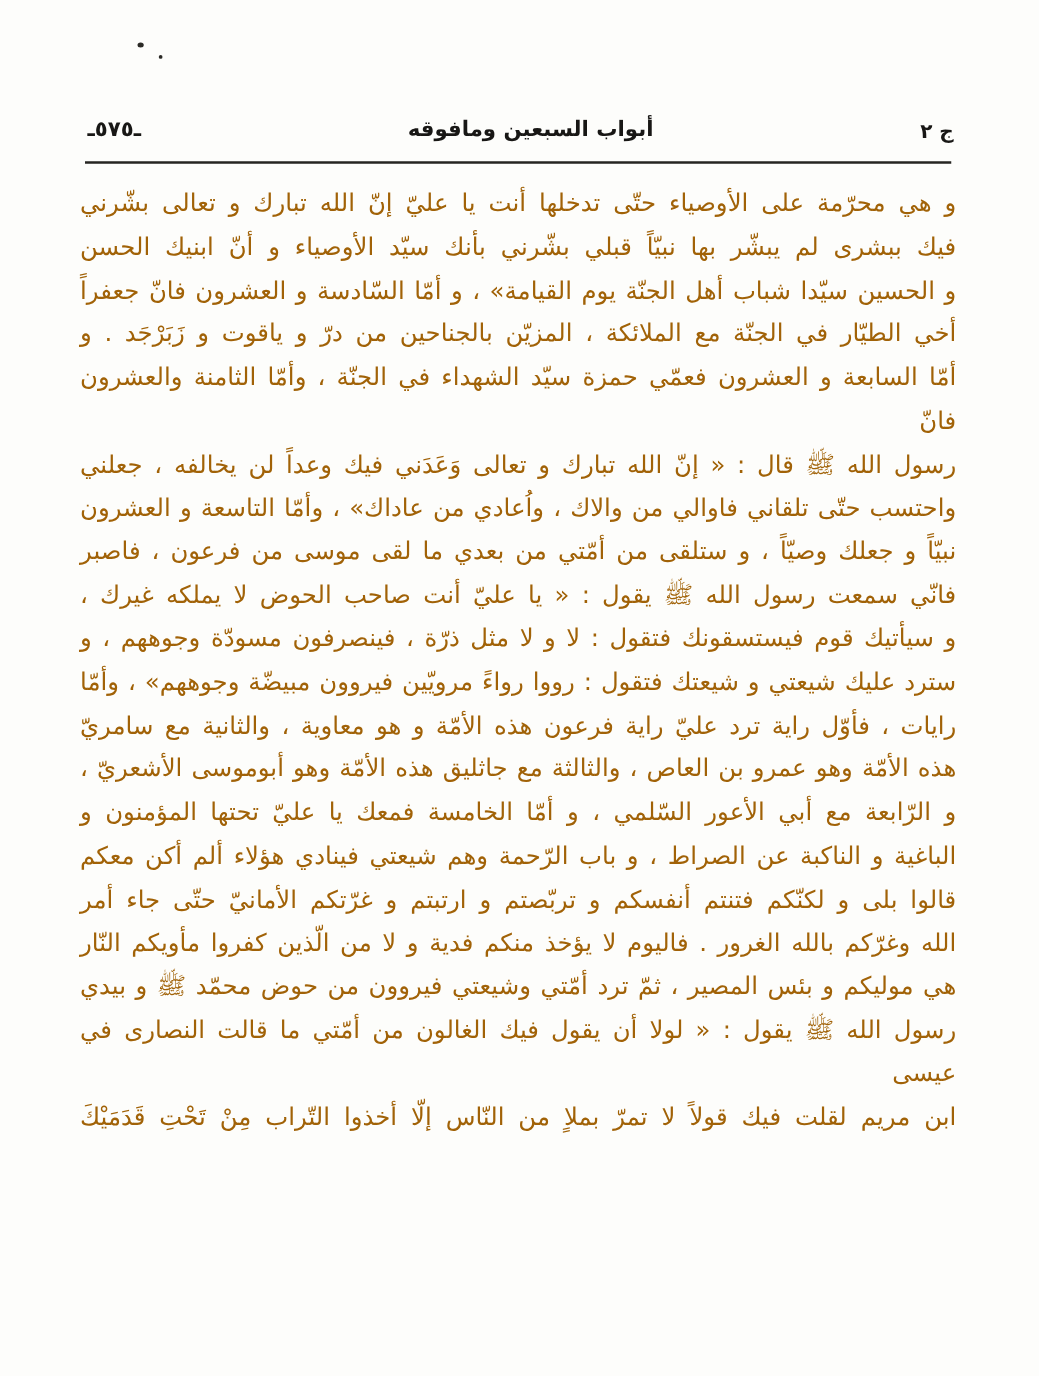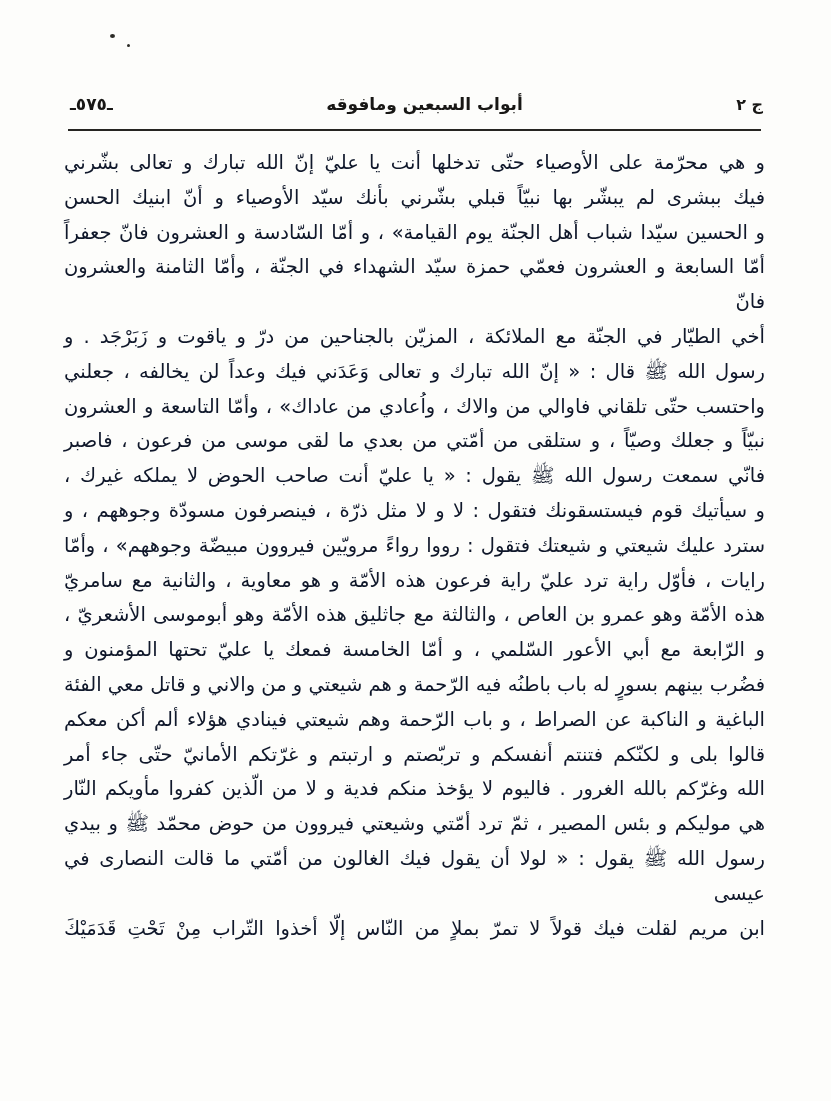--- a/index.html
+++ b/index.html
@@ -52,21 +52,21 @@
   }
   
   .body-text {
     position: absolute;
     top: 146px;
     right: 66px;
     left: 64px;
     direction: rtl;
     font-size: 19.5px;
     line-height: 34.8px;
-    color: #0f172a;
+    color: #a16207;
   }
   .line {
     text-align: justify;
     text-align-last: justify;
     -moz-text-align-last: justify;
     white-space: normal;
   }
   
   .speck {
     position: absolute;
@@ -89,32 +89,31 @@
     <div class="title">أبواب السبعين ومافوقه</div>
     <div class="page-number">ـ٥٧٥ـ</div>
   </div>
 
   <div class="rule"></div>
 
   <div class="body-text">
       <div class="line">و هي محرّمة على الأوصياء حتّى تدخلها أنت يا عليّ إنّ الله تبارك و تعالى بشّرني</div>
       <div class="line">فيك ببشرى لم يبشّر بها نبيّاً قبلي بشّرني بأنك سيّد الأوصياء و أنّ ابنيك الحسن</div>
       <div class="line">و الحسين سيّدا شباب أهل الجنّة يوم القيامة» ، و أمّا السّادسة و العشرون فانّ جعفراً</div>
+      <div class="line">أخي الطيّار في الجنّة مع الملائكة ، المزيّن بالجناحين من درّ و ياقوت و زَبَرْجَد . و</div>
       <div class="line">أمّا السابعة و العشرون فعمّي حمزة سيّد الشهداء في الجنّة ، وأمّا الثامنة والعشرون فانّ</div>
-      <div class="line">أخي الطيّار في الجنّة مع الملائكة ، المزيّن بالجناحين من درّ و ياقوت و زَبَرْجَد . و</div>
       <div class="line">رسول الله ﷺ قال : « إنّ الله تبارك و تعالى وَعَدَني فيك وعداً لن يخالفه ، جعلني</div>
       <div class="line">واحتسب حتّى تلقاني فاوالي من والاك ، واُعادي من عاداك» ، وأمّا التاسعة و العشرون</div>
       <div class="line">نبيّاً و جعلك وصيّاً ، و ستلقى من أمّتي من بعدي ما لقى موسى من فرعون ، فاصبر</div>
       <div class="line">فانّي سمعت رسول الله ﷺ يقول : « يا عليّ أنت صاحب الحوض لا يملكه غيرك ،</div>
       <div class="line">و سيأتيك قوم فيستسقونك فتقول : لا و لا مثل ذرّة ، فينصرفون مسودّة وجوههم ، و</div>
       <div class="line">سترد عليك شيعتي و شيعتك فتقول : رووا رواءً مرويّين فيروون مبيضّة وجوههم» ، وأمّا</div>
       <div class="line">رايات ، فأوّل راية ترد عليّ راية فرعون هذه الأمّة و هو معاوية ، والثانية مع سامريّ</div>
       <div class="line">هذه الأمّة وهو عمرو بن العاص ، والثالثة مع جاثليق هذه الأمّة وهو أبوموسى الأشعريّ ،</div>
       <div class="line">و الرّابعة مع أبي الأعور السّلمي ، و أمّا الخامسة فمعك يا عليّ تحتها المؤمنون و</div>
-      <div class="line">فضُرب بينهم بسورٍ له باب باطنُه فيه الرّحمة و هم شيعتي و من والاني و قاتل معي الفئة</div>
       <div class="line">الباغية و الناكبة عن الصراط ، و باب الرّحمة وهم شيعتي فينادي هؤلاء ألم أكن معكم</div>
       <div class="line">قالوا بلى و لكنّكم فتنتم أنفسكم و تربّصتم و ارتبتم و غرّتكم الأمانيّ حتّى جاء أمر</div>
       <div class="line">الله وغرّكم بالله الغرور . فاليوم لا يؤخذ منكم فدية و لا من الّذين كفروا مأويكم النّار</div>
       <div class="line">هي موليكم و بئس المصير ، ثمّ ترد أمّتي وشيعتي فيروون من حوض محمّد ﷺ و بيدي</div>
       <div class="line">رسول الله ﷺ يقول : « لولا أن يقول فيك الغالون من أمّتي ما قالت النصارى في عيسى</div>
       <div class="line">ابن مريم لقلت فيك قولاً لا تمرّ بملاٍ من النّاس إلّا أخذوا التّراب مِنْ تَحْتِ قَدَمَيْكَ</div>
     </div>
 
 </div>
 

